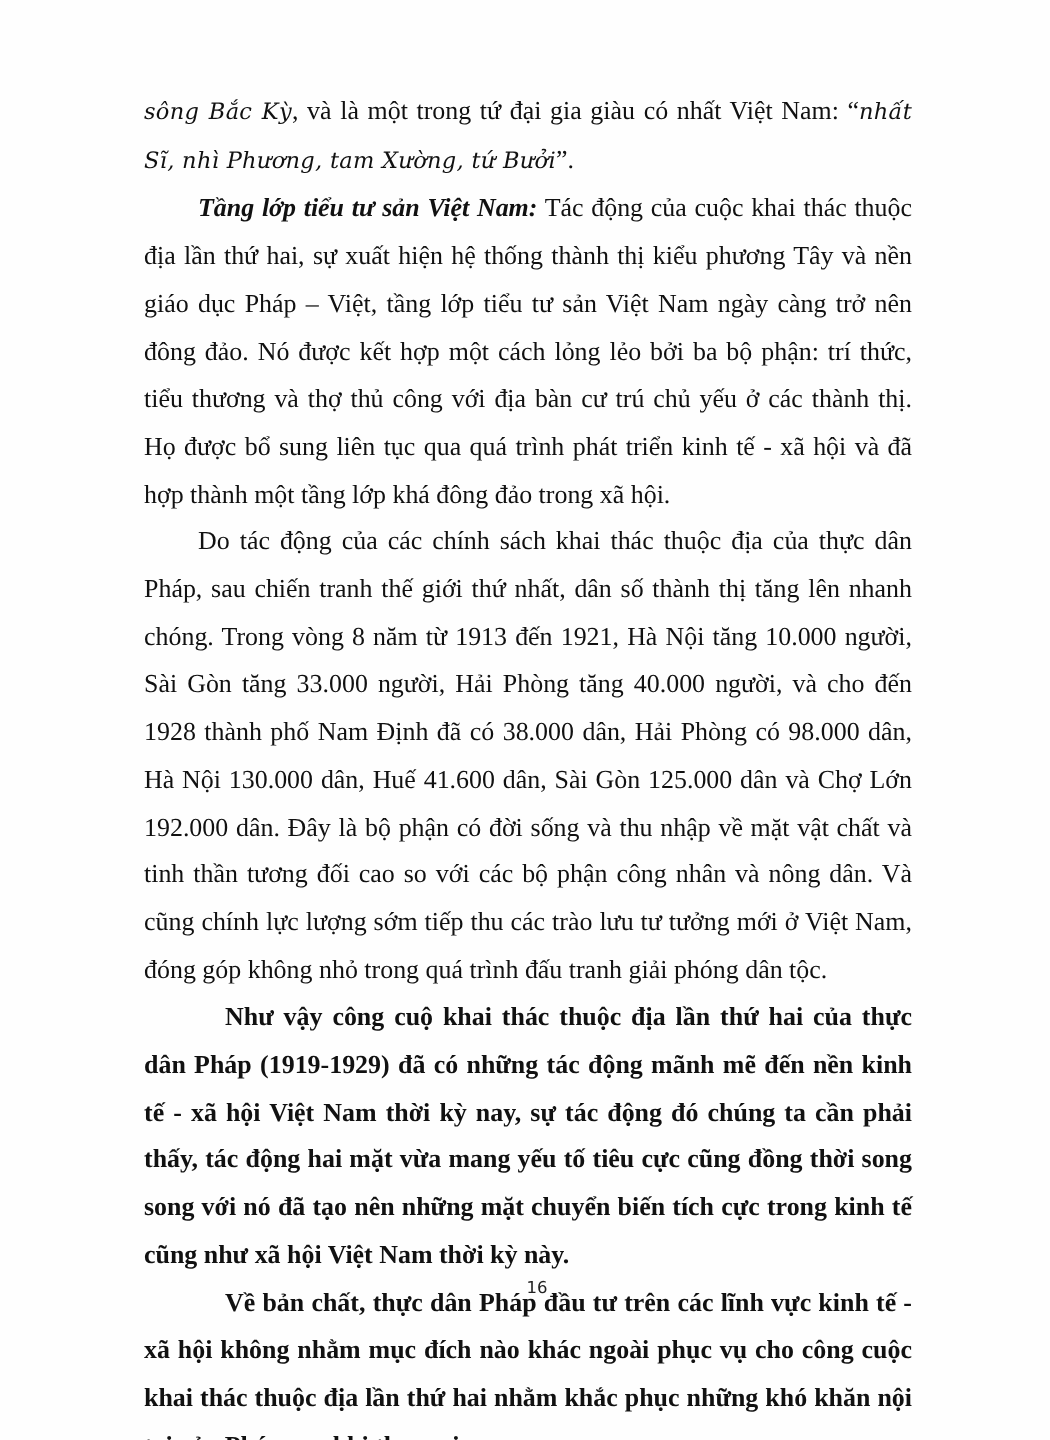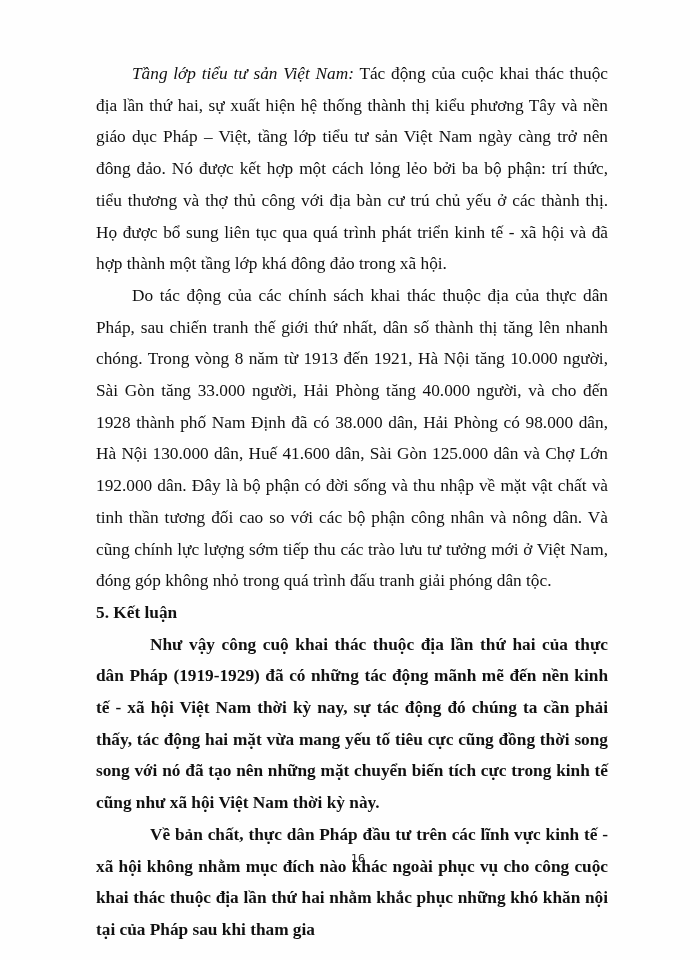--- a/index.html
+++ b/index.html
@@ -9,38 +9,38 @@
     }
     .text-block {
       position: absolute; left: 96px; top: 58px; width: 512px;
       font-family: "Liberation Serif", serif; font-size: 17.3px; color: #111;
       line-height: 31.7px; text-align: justify;
     }
     .text-block p { margin: 0; }
     .indent { text-indent: 36px; }
     .indent2 { text-indent: 54px; font-weight: bold; }
     .ital { font-style: italic; font-family: "DejaVu Serif", serif; font-size: 15px; letter-spacing: 0.2px; }
-    .bi { font-weight: normal; font-style: italic; margin-top: 31px; }
+    .bi { font-weight: bold; font-style: italic; margin-top: 31px; }
     .heading { font-weight: bold; }
     .page-number {
       position: absolute; top: 852px; left: 340px; width: 36px; text-align: center;
       font-family: "DejaVu Sans", sans-serif; font-size: 11px; color: #222;
     }
   </style>
 </head>
 <body>
 
 <div class="page">
   <div class="text-block">
+    <p><span class="ital">sông Bắc Kỳ</span><span>, và là một trong tứ đại gia giàu có nhất Việt Nam: “</span><span class="ital">nhất Sĩ, nhì Phương, tam Xường, tứ Bưởi</span><span>”.</span></p>
 
     <p class="indent"><span class="bi">Tầng lớp tiểu tư sản Việt Nam:</span><span> Tác động của cuộc khai thác thuộc địa lần thứ hai, sự xuất hiện hệ thống thành thị kiểu phương Tây và nền giáo dục Pháp – Việt, tầng lớp tiểu tư sản Việt Nam ngày càng trở nên đông đảo. Nó được kết hợp một cách lỏng lẻo bởi ba bộ phận: trí thức, tiểu thương và thợ thủ công với địa bàn cư trú chủ yếu ở các thành thị. Họ được bổ sung liên tục qua quá trình phát triển kinh tế - xã hội và đã hợp thành một tầng lớp khá đông đảo trong xã hội.</span></p>
 
     <p class="indent">Do tác động của các chính sách khai thác thuộc địa của thực dân Pháp, sau chiến tranh thế giới thứ nhất, dân số thành thị tăng lên nhanh chóng. Trong vòng 8 năm từ 1913 đến 1921, Hà Nội tăng 10.000 người, Sài Gòn tăng 33.000 người, Hải Phòng tăng 40.000 người, và cho đến 1928 thành phố Nam Định đã có 38.000 dân, Hải Phòng có 98.000 dân, Hà Nội 130.000 dân, Huế 41.600 dân, Sài Gòn 125.000 dân và Chợ Lớn 192.000 dân. Đây là bộ phận có đời sống và thu nhập về mặt vật chất và tinh thần tương đối cao so với các bộ phận công nhân và nông dân. Và cũng chính lực lượng sớm tiếp thu các trào lưu tư tưởng mới ở Việt Nam, đóng góp không nhỏ trong quá trình đấu tranh giải phóng dân tộc.</p>
 
-    <p class="heading">5. Kết luận</p>
 
     <p class="indent2">Như vậy công cuộ khai thác thuộc địa lần thứ hai của thực dân Pháp (1919-1929) đã có những tác động mãnh mẽ đến nền kinh tế - xã hội Việt Nam thời kỳ nay, sự tác động đó chúng ta cần phải thấy, tác động hai mặt vừa mang yếu tố tiêu cực cũng đồng thời song song với nó đã tạo nên những mặt chuyển biến tích cực trong kinh tế cũng như xã hội Việt Nam thời kỳ này.</p>
 
     <p class="indent2">Về bản chất, thực dân Pháp đầu tư trên các lĩnh vực kinh tế - xã hội không nhằm mục đích nào khác ngoài phục vụ cho công cuộc khai thác thuộc địa lần thứ hai nhằm khắc phục những khó khăn nội tại của Pháp sau khi tham gia</p>
   </div>
 
   <div class="page-number">16</div>
 </div>
 
 </body></html>

